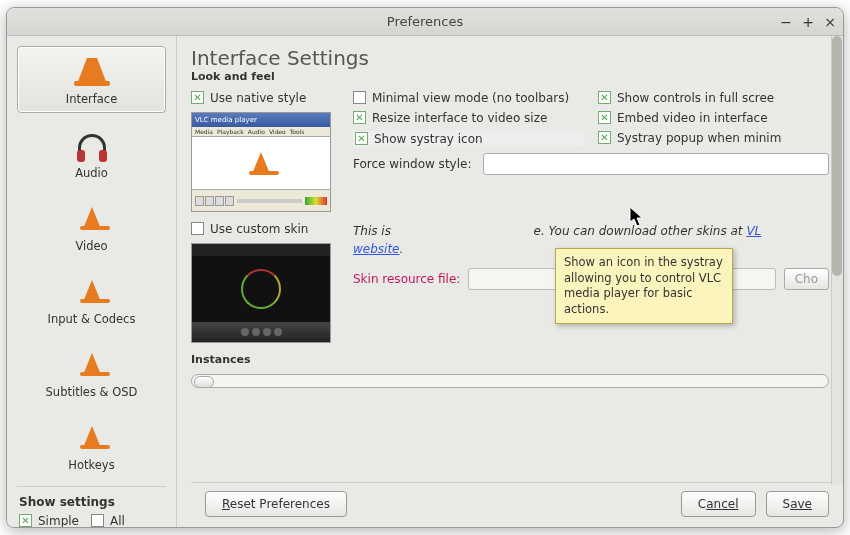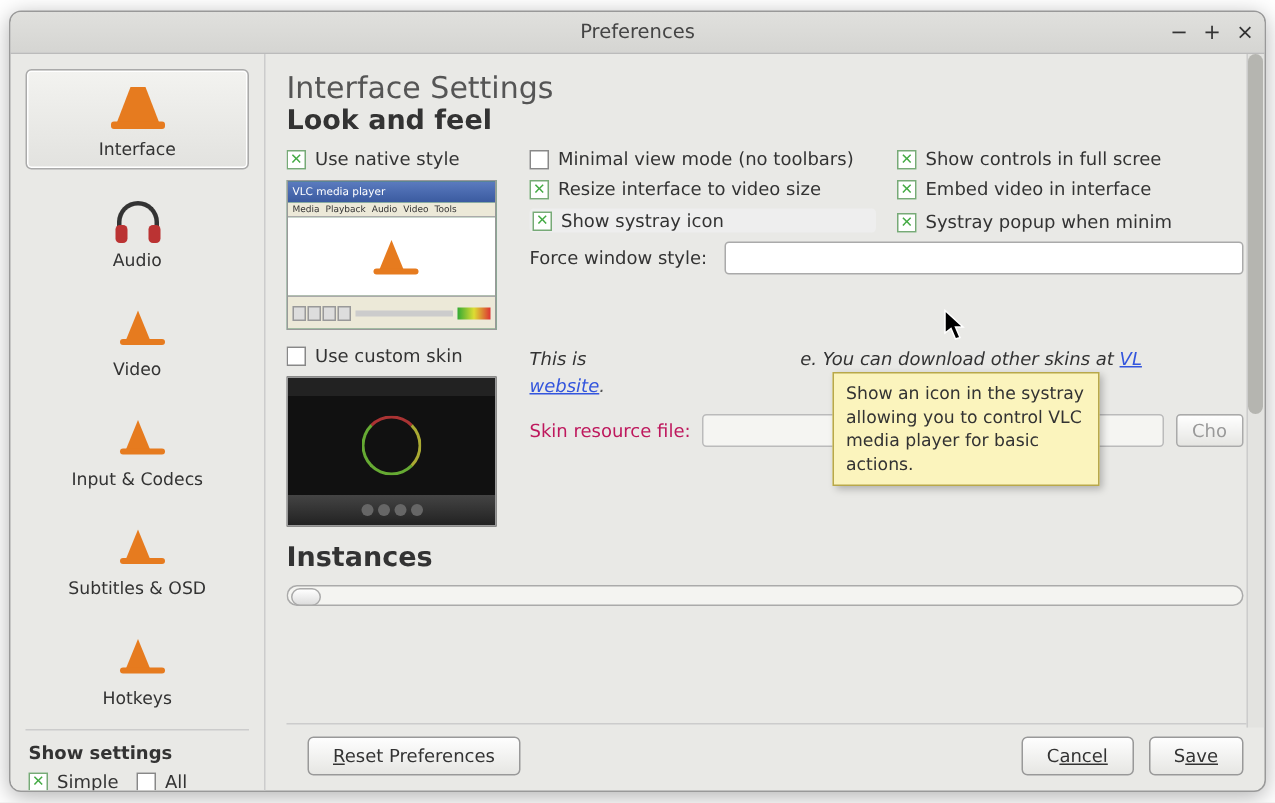--- a/index.html
+++ b/index.html
@@ -17,43 +17,43 @@
 .cat .lab{font-size:11.5px;color:#333}
 .showset{margin-top:auto;border-top:1px solid #ccc;padding:8px 2px 0}
 .showset h4{font-size:12px;font-weight:bold;margin-bottom:5px}
 .showset .opts{display:flex;gap:12px;align-items:center}
 .main{flex:1;padding:10px 0 10px 14px;display:flex;flex-direction:column;overflow:hidden;position:relative}
 .main h1{font-size:20px;font-weight:normal;color:#555;}
 .scrollarea{flex:1;overflow:hidden;position:relative;padding-right:14px}
 .scrollbar{position:absolute;right:0;top:0;bottom:42px;width:12px}
 .scrollbar .track{position:absolute;inset:0;background:#e3e3e0;border-left:1px solid #ccc}
 .scrollbar .thumb{position:absolute;left:1px;right:1px;top:0;height:240px;background:#b5b5b0;border-radius:6px}
-.section-title{font-weight:bold;font-size:18px;margin-bottom:8px}
+.section-title{font-weight:bold;font-size:11px;margin-bottom:8px}
 .lookfeel{display:flex;gap:12px;margin-bottom:10px}
 .leftcol{width:150px;display:flex;flex-direction:column;gap:4px}
-.preview{width:140px;height:100px;border:1px solid #999;margin-top:3px;background:#15803d}
+.preview{width:140px;height:100px;border:1px solid #999;margin-top:3px;background:#d946ef}
 .preview.native{display:flex;flex-direction:column}
 .prev-top{height:14px;background:linear-gradient(#5b7bbf,#3a5a9f);display:flex;align-items:center;padding:0 3px}
 .prev-top span{color:#fff;font-size:7px}
 .prev-menu{height:10px;background:#ece9d8;border-bottom:1px solid #aaa;display:flex;gap:4px;padding:0 3px;align-items:center}
 .prev-menu span{font-size:6px;color:#333}
 .prev-video{flex:1;background:#fff;display:flex;align-items:center;justify-content:center}
 .prev-ctrl{height:22px;background:#ece9d8;border-top:1px solid #aaa;display:flex;align-items:center;padding:0 3px;gap:1px}
 .prev-ctrl .b{width:9px;height:10px;background:#ddd;border:1px solid #999}
 .prev-ctrl .prog{flex:1;height:4px;background:#ccc;margin:0 2px}
 .prev-ctrl .vol{width:22px;height:8px;background:linear-gradient(90deg,#3a3,#dd3,#d33)}
 .preview.dark{background:#111;display:flex;flex-direction:column}
 .preview.dark .top{height:12px;background:#222}
 .preview.dark .mid{flex:1;display:flex;align-items:center;justify-content:center}
 .preview.dark .mid .swirl{width:40px;height:40px;border-radius:50%;border:2px solid #6a3;border-top-color:#a33;border-right-color:#aa3}
 .preview.dark .bot{height:20px;background:linear-gradient(#444,#222);display:flex;align-items:center;justify-content:center;gap:3px}
 .preview.dark .bot .c{width:8px;height:8px;border-radius:50%;background:#666}
 .rightgrid{flex:1;display:grid;grid-template-columns:1fr 1fr;gap:6px 14px;align-content:start}
 .rightgrid .row2{grid-column:1/3;display:flex;align-items:center;gap:8px}
-.chk{display:flex;align-items:flex-end;gap:6px;cursor:pointer}
+.chk{display:flex;align-items:flex-start;gap:6px;cursor:pointer}
 .cbox{width:13px;height:13px;border:1px solid #888;background:#fff;display:flex;align-items:center;justify-content:center;flex:0 0 auto}
 .cbox.on{border-color:#7a7}
 .cbox.on::after{content:"✕";font-size:10px;color:#4a4;font-weight:bold;line-height:1}
 .skinrow{margin-top:6px;display:flex;gap:12px;align-items:flex-start}
 .skinright{flex:1}
 .skin-note{font-style:italic;color:#555;line-height:1.5;margin-bottom:6px}
 .skin-note a{color:#35d;text-decoration:underline;font-style:italic}
 .skin-file{display:flex;align-items:center;gap:8px;margin-top:10px}
 .skin-file label{color:#be185d}
 .skin-file input{flex:1;height:22px;border:1px solid #bbb;background:#f5f5f2;border-radius:3px;padding:0 4px}

